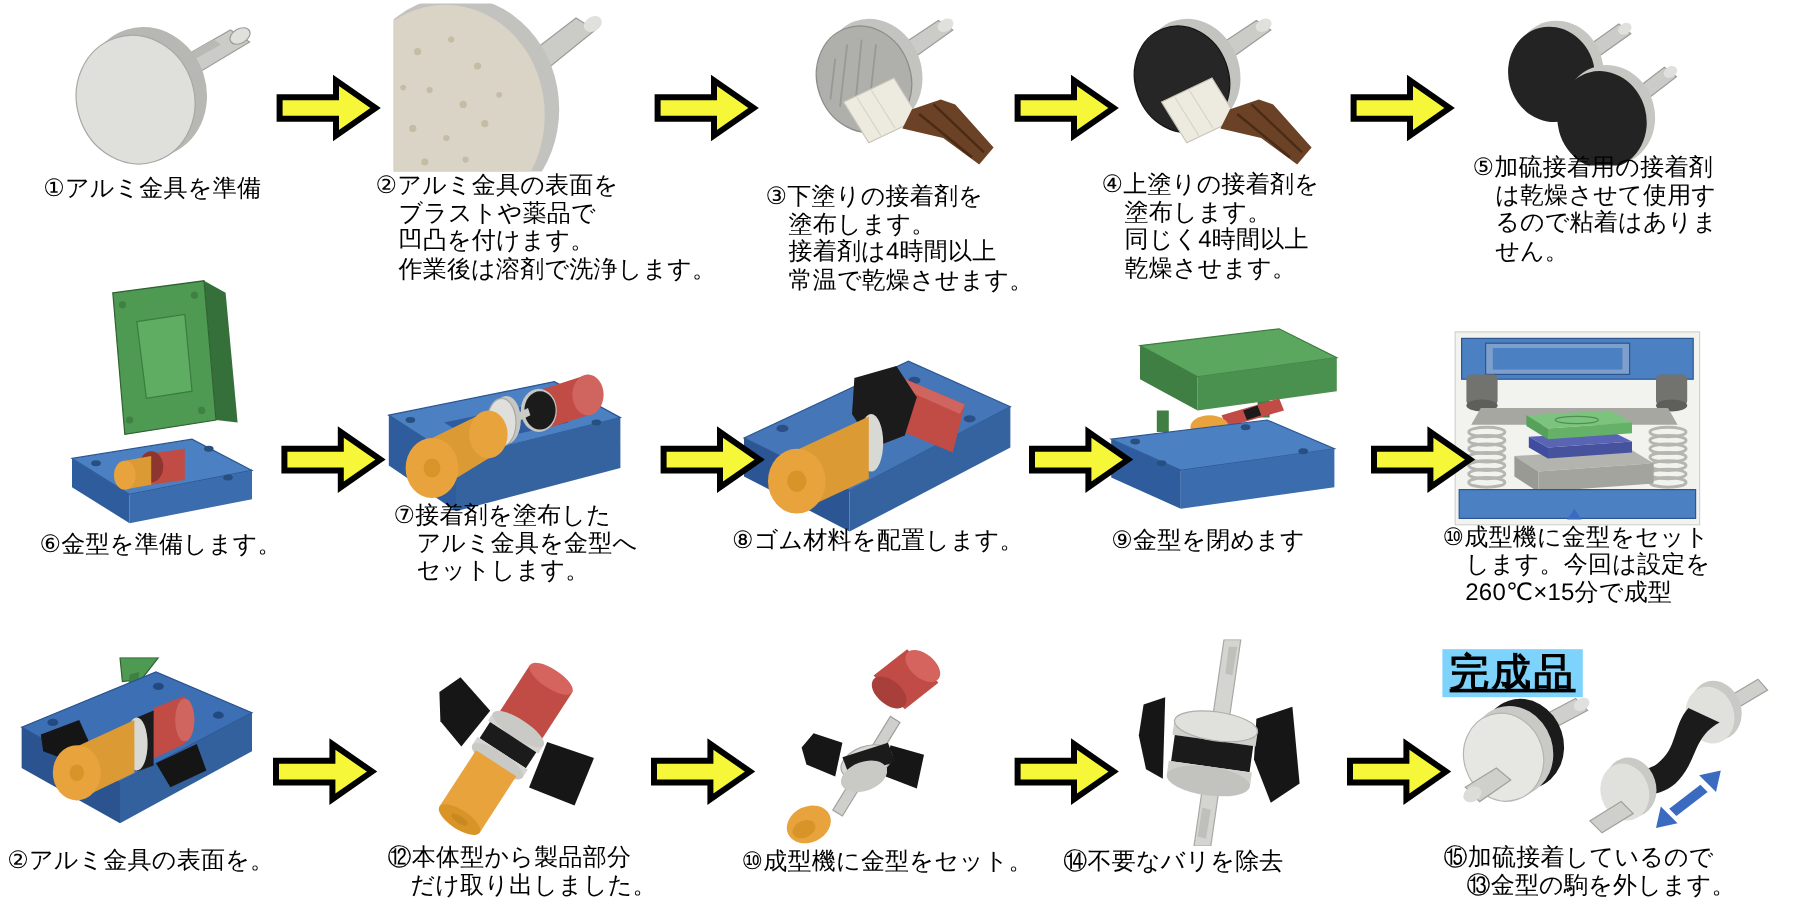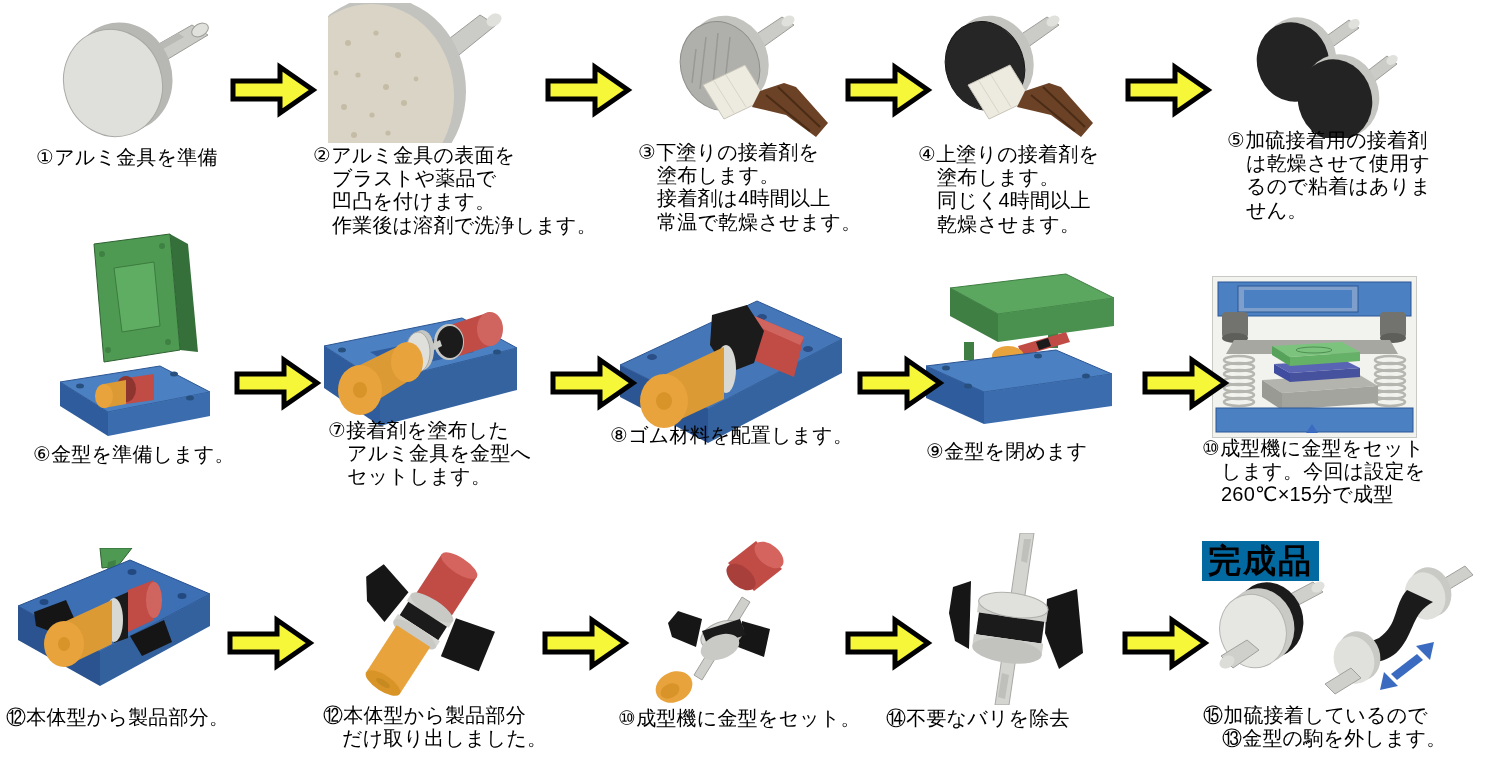--- a/index.html
+++ b/index.html
@@ -16,26 +16,27 @@
     white-space:pre-line;
     padding-left:19px;
     text-indent:-19px;
     letter-spacing:0.2px;
   }
   .illus{position:absolute;}
   .arrow{position:absolute;}
   .final-label{
     position:absolute;
     left:1202px;top:541px;
-    background:#0369a1;
+    background:#7dd3fc;
     font-size:33px;
     font-weight:bold;
     line-height:1.1;
     padding:2px 6px;
     letter-spacing:2px;
+    text-decoration:underline;
   }
 </style>
 </head>
 <body>
 
 <svg width="0" height="0" style="position:absolute">
   <defs>
     <symbol id="arr" viewBox="0 0 90 60">
       <polygon points="5,21 52,21 52,7 85,30 52,53 52,39 5,39" fill="#F7F73A" stroke="#000000" stroke-width="5"></polygon>
     </symbol>
@@ -361,44 +362,44 @@
   </svg>
 <svg class="arrow" style="left:1120px;top:613px" width="90" height="60">
     <use href="#arr"></use>
   </svg>
 
 <div class="caption" style="left:36px;top:146px">①アルミ金具を準備</div>
 <div class="caption" style="left:313px;top:144px">②アルミ金具の表面を
 ブラストや薬品で
 凹凸を付けます。
 作業後は溶剤で洗浄します。</div>
-<div class="caption" style="left:638px;top:141px">③下塗りの接着剤を
+<div class="caption" style="left:638px;top:153px">③下塗りの接着剤を
 塗布します。
 接着剤は4時間以上
 常温で乾燥させます。</div>
 <div class="caption" style="left:918px;top:143px">④上塗りの接着剤を
 塗布します。
 同じく4時間以上
 乾燥させます。</div>
 <div class="caption" style="left:1227px;top:129px">⑤加硫接着用の接着剤
 は乾燥させて使用す
 るので粘着はありま
 せん。</div>
 
 <div class="caption" style="left:33px;top:443px">⑥金型を準備します。</div>
 <div class="caption" style="left:328px;top:419px">⑦接着剤を塗布した
 アルミ金具を金型へ
 セットします。</div>
-<div class="caption" style="left:610px;top:424px">⑧ゴム材料を配置します。</div>
+<div class="caption" style="left:610px;top:440px">⑧ゴム材料を配置します。</div>
 <div class="caption" style="left:926px;top:440px">⑨金型を閉めます</div>
 <div class="caption" style="left:1202px;top:437px">⑩成型機に金型をセット
 します。今回は設定を
 260℃×15分で成型</div>
 
-<div class="caption" style="left:6px;top:706px">⑫本体型から製品部分。</div>
+<div class="caption" style="left:6px;top:706px">②アルミ金具の表面を。</div>
 <div class="caption" style="left:323px;top:704px">⑫本体型から製品部分
 だけ取り出しました。</div>
 <div class="caption" style="left:618px;top:707px">⑩成型機に金型をセット。</div>
 <div class="caption" style="left:886px;top:707px">⑭不要なバリを除去</div>
 <div class="caption" style="left:1203px;top:704px">⑮加硫接着しているので
 ⑬金型の駒を外します。</div>
 
 <div class="final-label">完成品</div>
 
 </body></html>

